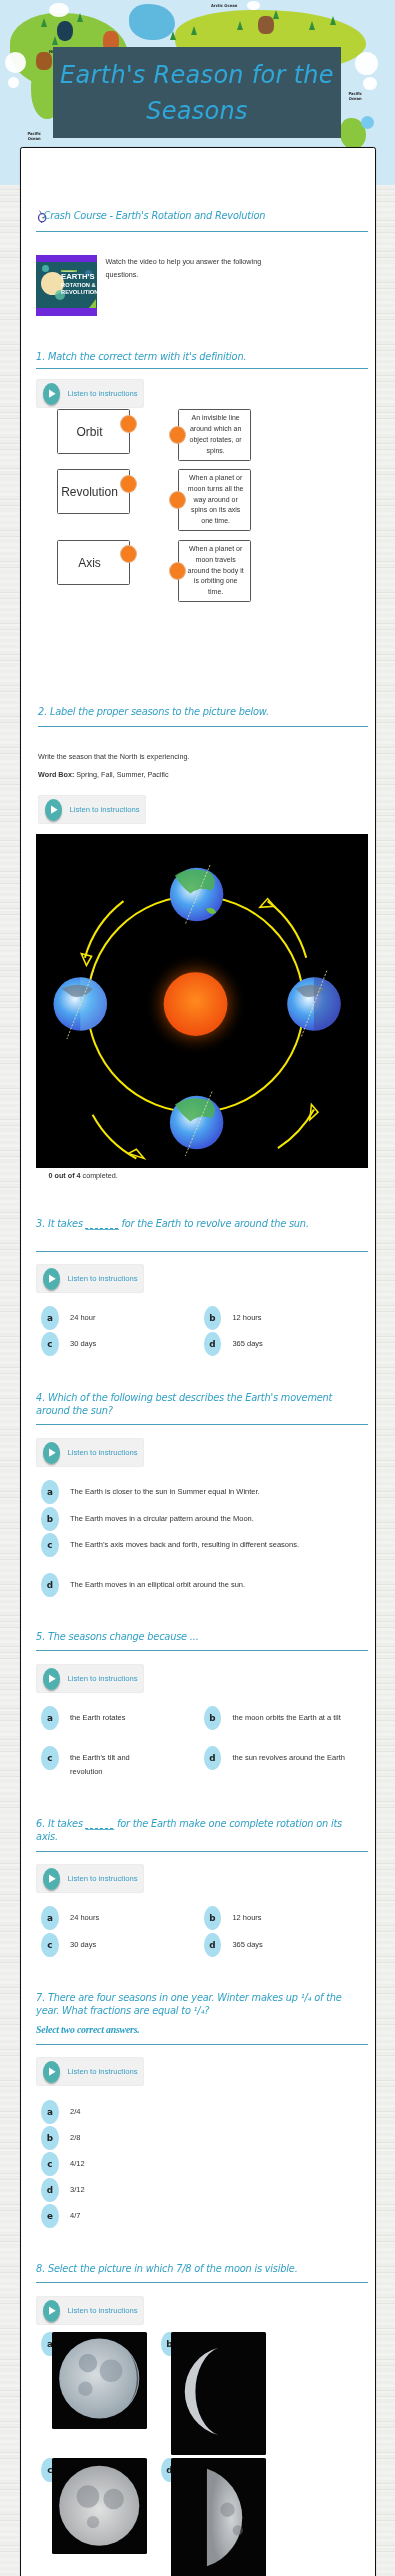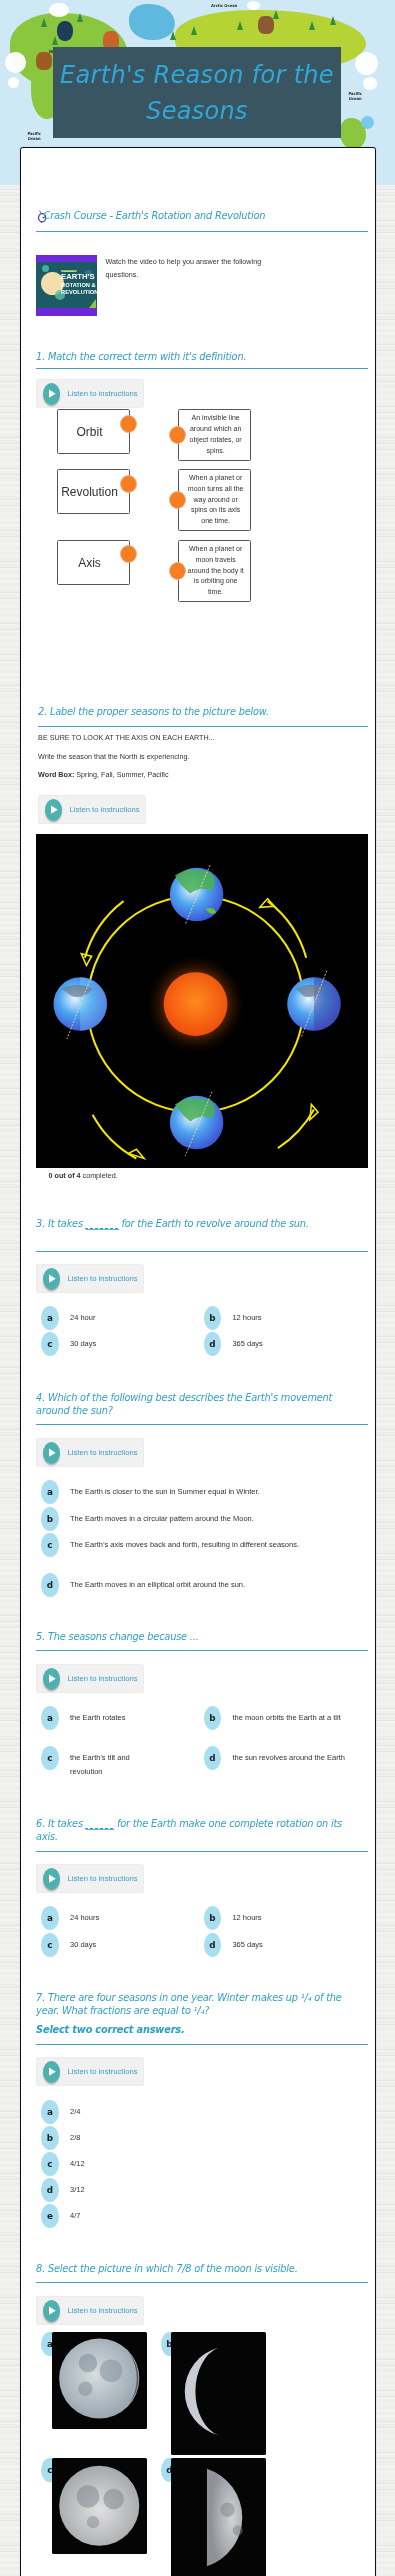--- a/index.html
+++ b/index.html
@@ -173,21 +173,20 @@
   <div class="def-box" style="left:157px;top:321px;height:62px;">When a planet or moon turns all the way around or spins on its axis one time.</div>
   <div class="dot" style="left:148px;top:343px;"></div>
 
   <div class="term-box" style="left:36px;top:392px;">Axis</div>
   <div class="dot" style="left:99px;top:397px;"></div>
   <div class="def-box" style="left:157px;top:392px;height:62px;">When a planet or moon travels around the body it is orbiting one time.</div>
   <div class="dot" style="left:148px;top:414px;"></div>
 
   <div class="abs hand" style="left:17.5px;top:557px;width:330px;">2. Label the proper seasons to the picture below.</div>
   <div class="rule" style="left:17.5px;top:578px;width:330px;"></div>
-  <div class="abs body-text" style="left:17.5px;top:584px;width:330px;font-size:7.2px;">BE SURE TO LOOK AT THE AXIS ON EACH EARTH...</div>
   <div class="abs body-text" style="left:17.5px;top:603px;width:330px;font-size:7.2px;">Write the season that the North is experiencing.</div>
   <div class="abs body-text" style="left:17.5px;top:621px;width:330px;font-size:7.2px;">
     <b>Word Box:</b> <span>Spring, Fall, Summer, Pacific</span>
   </div>
   <div class="listen" style="left:17.5px;top:647px;">
     <div class="play">
         <svg viewBox="0 0 16 18">
           <path d="M2 1 L15 9 L2 17 Z" fill="#fff"></path>
         </svg>
       </div>
@@ -358,21 +357,21 @@
   <div class="opt" style="left:20.6px;top:1785px;">
       <span class="badge">c</span>
       <span class="txt">30 days</span>
     </div>
   <div class="opt" style="left:183px;top:1785px;">
       <span class="badge">d</span>
       <span class="txt">365 days</span>
     </div>
 
   <div class="abs hand" style="left:15.5px;top:1843px;width:330px;">7. There are four seasons in one year. Winter makes up ¹/₄ of the year. What fractions are equal to ¹/₄?</div>
-  <div class="abs hand" style="left:15.5px;top:1875px;width:309px;font-weight:bold;font-size:9.8px;color:#2a9fc6;">Select two correct answers.</div>
+  <div class="abs hand" style="left:15.5px;top:1875px;width:309px;font-weight:bold;font-size:9.8px;color:#2a9fc6;font-family:Liberation Serif, serif;">Select two correct answers.</div>
   <div class="rule" style="left:15.5px;top:1896px;width:332px;"></div>
   <div class="listen" style="left:15.5px;top:1909px;">
     <div class="play">
         <svg viewBox="0 0 16 18">
           <path d="M2 1 L15 9 L2 17 Z" fill="#fff"></path>
         </svg>
       </div>
     <span class="lbl">Listen to instructions</span>
   </div>
   <div class="opt" style="left:20.6px;top:1952px;">

